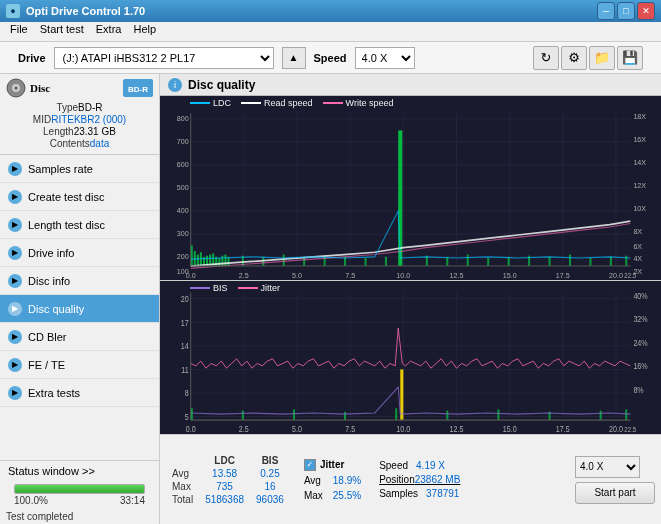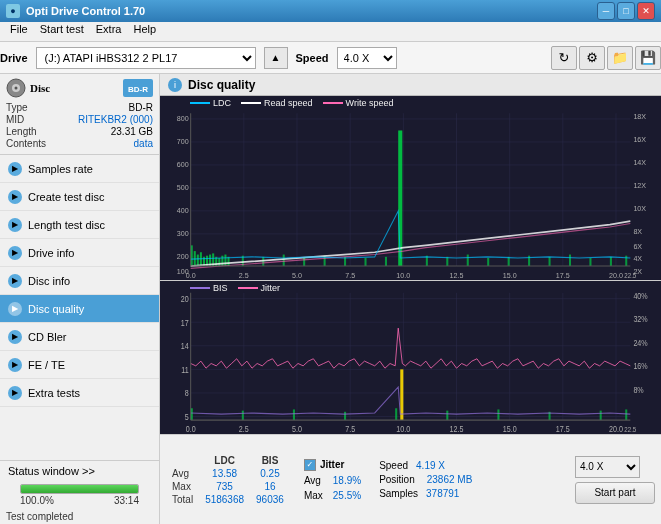--- a/index.html
+++ b/index.html
@@ -31,21 +31,21 @@
       border-bottom: 1px solid #ccc;
     }
     .menu-item { padding: 1px 6px; cursor: pointer; font-size: 11px; }
     
     
     .drivebar {
       background: #f5f5f5;
       height: 32px;
       display: flex;
       align-items: center;
-      padding: 0 0;
+      padding: 0 18px;
       border-bottom: 1px solid #ccc;
       gap: 8px;
     }
     .drive-label { font-size: 11px; font-weight: 600; }
     .drive-select {
       flex: 1;
       max-width: 220px;
       height: 22px;
       border: 1px solid #aaa;
       background: white;
@@ -81,21 +81,21 @@
       padding: 4px 6px;
     }
     .disc-header {
       display: flex;
       align-items: center;
       gap: 4px;
       margin-bottom: 4px;
     }
     .disc-icon { width: 20px; height: 20px; }
     .disc-title { font-weight: 700; font-size: 11px; font-family: Liberation Serif, serif; }
-    .disc-row { display: flex; justify-content: space-between; margin-bottom: 1px; font-size: 10px; }
+    .disc-row { display: flex; justify-content: center; margin-bottom: 1px; font-size: 10px; }
     .disc-key { color: #333; }
     .disc-val { color: #0066cc; font-weight: 500; }
     .disc-val.black { color: #000; }
     .label-row { display: flex; align-items: center; gap: 4px; margin-top: 3px; }
     .label-input { width: 90px; height: 16px; border: 1px solid #aaa; background: white; font-size: 10px; }
     
     
     .sidebar-nav { flex: 1; }
     .nav-item {
       display: flex;
@@ -120,21 +120,21 @@
       display: flex;
       align-items: center;
       padding: 4px 8px;
       font-size: 11px;
       cursor: pointer;
       background: #f0f0f0;
     }
     
     
     .progress-area {
-      padding: 3px 20px;
+      padding: 3px 14px;
       background: #f0f0f0;
     }
     .progress-bar-outer {
       height: 10px;
       background: #ddd;
       border: 1px solid #aaa;
       border-radius: 2px;
       overflow: hidden;
     }
     .progress-bar-inner {
@@ -607,21 +607,21 @@
           <span>Max</span>
           <span class="blue-val">25.5%</span>
         </div>
       </div>
 
       <div style="display:flex;flex-direction:column;gap:3px;font-size:10px;margin-left:10px;">
         <div style="display:flex;gap:8px;">
           <span>Speed</span>
           <span class="blue-val">4.19 X</span>
         </div>
-        <div style="display:flex;gap:12px;">
+        <div style="display:flex;gap:0;text-decoration:underline;">
           <span>Position</span>
           <span class="blue-val">23862 MB</span>
         </div>
         <div style="display:flex;gap:8px;">
           <span>Samples</span>
           <span class="blue-val">378791</span>
         </div>
       </div>
 
       <div class="action-buttons">

